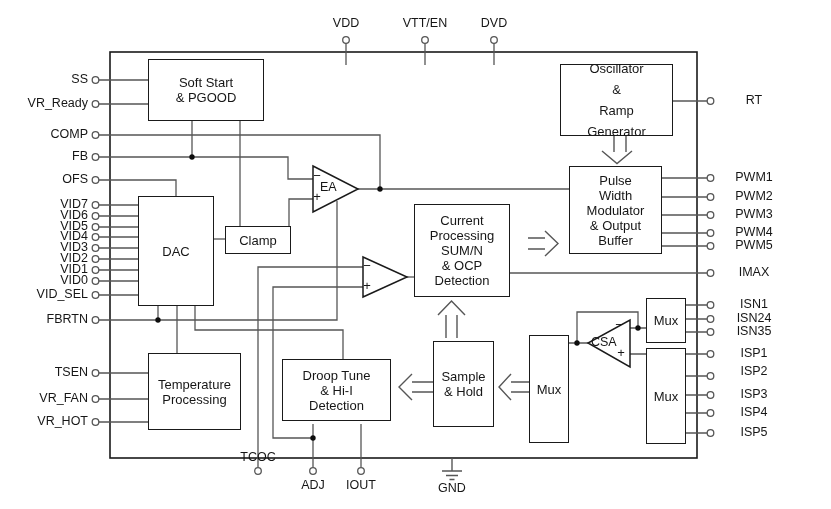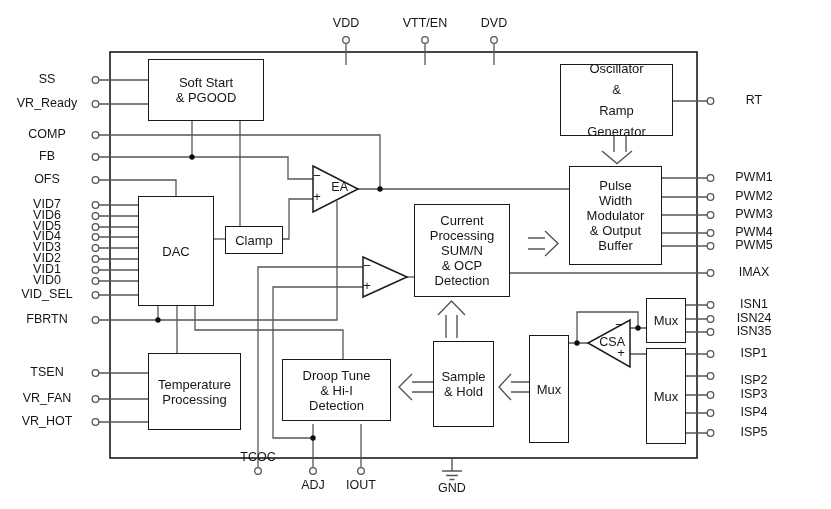--- a/index.html
+++ b/index.html
@@ -3,25 +3,25 @@
 <meta charset="utf-8">
 <style>
   html,body{margin:0;padding:0;background:#fff;}
   .canvas{position:relative;width:831px;height:509px;background:#ffffff;
           font-family:"Liberation Sans",sans-serif;overflow:hidden;}
   .canvas svg{position:absolute;left:0;top:0;}
   .block{position:absolute;box-sizing:border-box;border:1.5px solid #1a1a1a;background:#fff;
          display:flex;align-items:center;justify-content:center;text-align:center;
          white-space:pre-line;font-size:13px;line-height:15px;color:#161616;}
   .lbl{position:absolute;font-size:12.5px;line-height:13px;color:#161616;}
-  .lbl.l{left:6px;width:82px;text-align:center;}
+  .lbl.l{left:6px;width:82px;text-align:right;}
   .lbl.r{left:719px;width:70px;text-align:center;}
   .lbl.c{width:64px;text-align:center;}
   .sign{position:absolute;width:14px;text-align:center;font-size:13px;line-height:12px;color:#161616;}
-  .amp{position:absolute;text-align:right;font-size:12.5px;line-height:13px;color:#161616;}
+  .amp{position:absolute;text-align:left;font-size:12.5px;line-height:13px;color:#161616;}
 </style>
 </head>
 <body>
 
 <div class="canvas">
 
 <svg width="831" height="509" viewBox="0 0 831 509">
   <g>
     <rect x="110" y="52" width="587" height="406" fill="none" stroke="#1a1a1a" stroke-width="1.6"></rect>
   </g>
@@ -124,22 +124,22 @@
   </g>
 </svg>
 
 <div class="block" style="left:148px;top:59px;width:116px;height:62px">Soft Start
 &amp; PGOOD</div>
 <div class="block" style="left:560px;top:64px;width:113px;height:72px;line-height:21px">Oscillator
 &amp;
 Ramp
 Generator</div>
 <div class="block" style="left:138px;top:196px;width:76px;height:110px">DAC</div>
-<div class="block" style="left:225px;top:226px;width:58px;height:28px">Clamp</div>
-<div class="block" style="left:569px;top:166px;width:93px;height:99px">Pulse
+<div class="block" style="left:225px;top:226px;width:66px;height:28px">Clamp</div>
+<div class="block" style="left:569px;top:166px;width:93px;height:88px">Pulse
 Width
 Modulator
 &amp; Output
 Buffer</div>
 <div class="block" style="left:414px;top:204px;width:96px;height:93px">Current
 Processing
 SUM/N
 &amp; OCP
 Detection</div>
 <div class="block" style="left:148px;top:353px;width:93px;height:77px">Temperature
@@ -189,21 +189,21 @@
 <div class="lbl r" style="top:171px">PWM1</div>
 <div class="lbl r" style="top:190px">PWM2</div>
 <div class="lbl r" style="top:208px">PWM3</div>
 <div class="lbl r" style="top:226px">PWM4</div>
 <div class="lbl r" style="top:239px">PWM5</div>
 <div class="lbl r" style="top:266px">IMAX</div>
 <div class="lbl r" style="top:298px">ISN1</div>
 <div class="lbl r" style="top:312px">ISN24</div>
 <div class="lbl r" style="top:325px">ISN35</div>
 <div class="lbl r" style="top:347px">ISP1</div>
-<div class="lbl r" style="top:374px">ISP2</div>
+<div class="lbl r" style="top:365px">ISP2</div>
 <div class="lbl r" style="top:388px">ISP3</div>
 <div class="lbl r" style="top:406px">ISP4</div>
 <div class="lbl r" style="top:426px">ISP5</div>
 
 <div class="lbl c" style="left:226px;top:451px">TCOC</div>
 <div class="lbl c" style="left:281px;top:479px">ADJ</div>
 <div class="lbl c" style="left:329px;top:479px">IOUT</div>
 <div class="lbl c" style="left:420px;top:482px">GND</div>
 
 </div>

